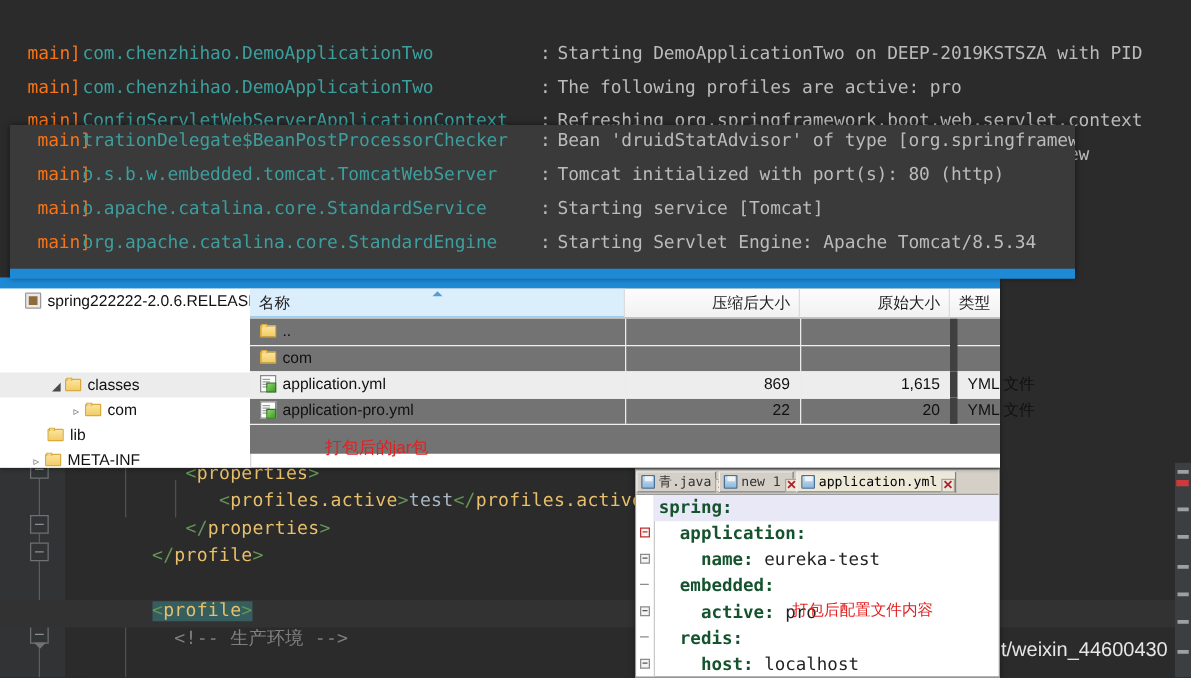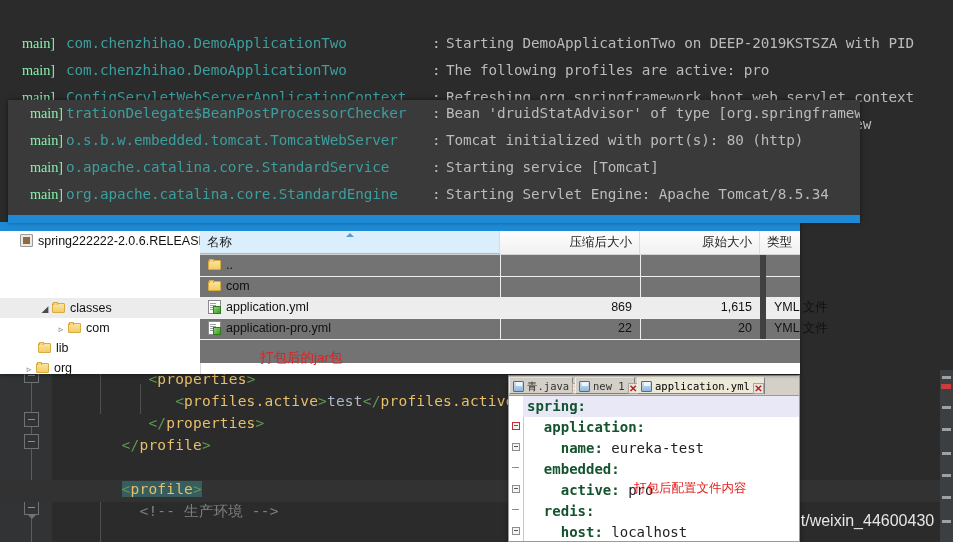--- a/index.html
+++ b/index.html
@@ -186,21 +186,21 @@
   .logpanel{position:absolute;overflow:hidden;}
   #log-back{left:0;top:0;width:953px;height:222px;background:#2b2b2b;}
   #log-front{
     left:8px;top:100px;width:852px;height:122px;background:#3a3a3a;
     box-shadow:0 0 5px rgba(0,0,0,.5);
   }
   #log-front-blue{position:absolute;left:8px;top:215px;width:852px;height:8px;background:#1e8ad6;}
   .logline{
     position:absolute;height:28px;line-height:28px;font-size:14.3px;white-space:pre;letter-spacing:-.1px;
   }
-  .lg-main{color:#86efac;font-family:Liberation Serif, serif;}
+  .lg-main{color:#f97316;}
   .lg-cls{color:#3d9e9e;}
   .lg-msg{color:#bbbbbb;}
   #wm-clip-light{
     position:absolute;left:662px;top:505px;width:138px;height:37px;overflow:hidden;
   }
   #wm-clip-light span{position:absolute;left:0;top:7px;font-size:16px;color:#d9d9d9;
     font-family:"Liberation Sans",sans-serif;white-space:nowrap;}
   #wm-clip-dark{
     position:absolute;left:800px;top:505px;width:153px;height:37px;overflow:hidden;
   }
@@ -283,20 +283,21 @@
 </div>
 
 <div id="explorer">
   <div id="explorer-accent"></div>
   <div id="explorer-body">
     <div id="tree-pane">
         <div class="tree-row" style="padding-left: 6px;"><span class="tw"></span><span class="jaricon"></span><span>spring222222-2.0.6.RELEASE.j</span></div>
         <div class="tree-row sel" style="padding-left: 38px; margin-top: 47px;"><span class="tw open">◢</span><span class="fold"></span><span>classes</span></div>
         <div class="tree-row" style="padding-left: 54px;"><span class="tw">▹</span><span class="fold"></span><span>com</span></div>
         <div class="tree-row" style="padding-left: 24px;"><span class="tw"></span><span class="fold"></span><span>lib</span></div>
+        <div class="tree-row" style="padding-left: 22px;"><span class="tw">▹</span><span class="fold"></span><span>META-INF</span></div>
         <div class="tree-row" style="padding-left: 22px;"><span class="tw">▹</span><span class="fold"></span><span>org</span></div>
       </div>
     <div id="list-pane">
       <div id="list-header">
         <div class="hcell active" style="left:0;width:300px">
           <span>名称</span>
           <span class="sortarrow"></span>
         </div>
         <div class="hcell num" style="left:300px;width:140px">
           <span>压缩后大小</span>

